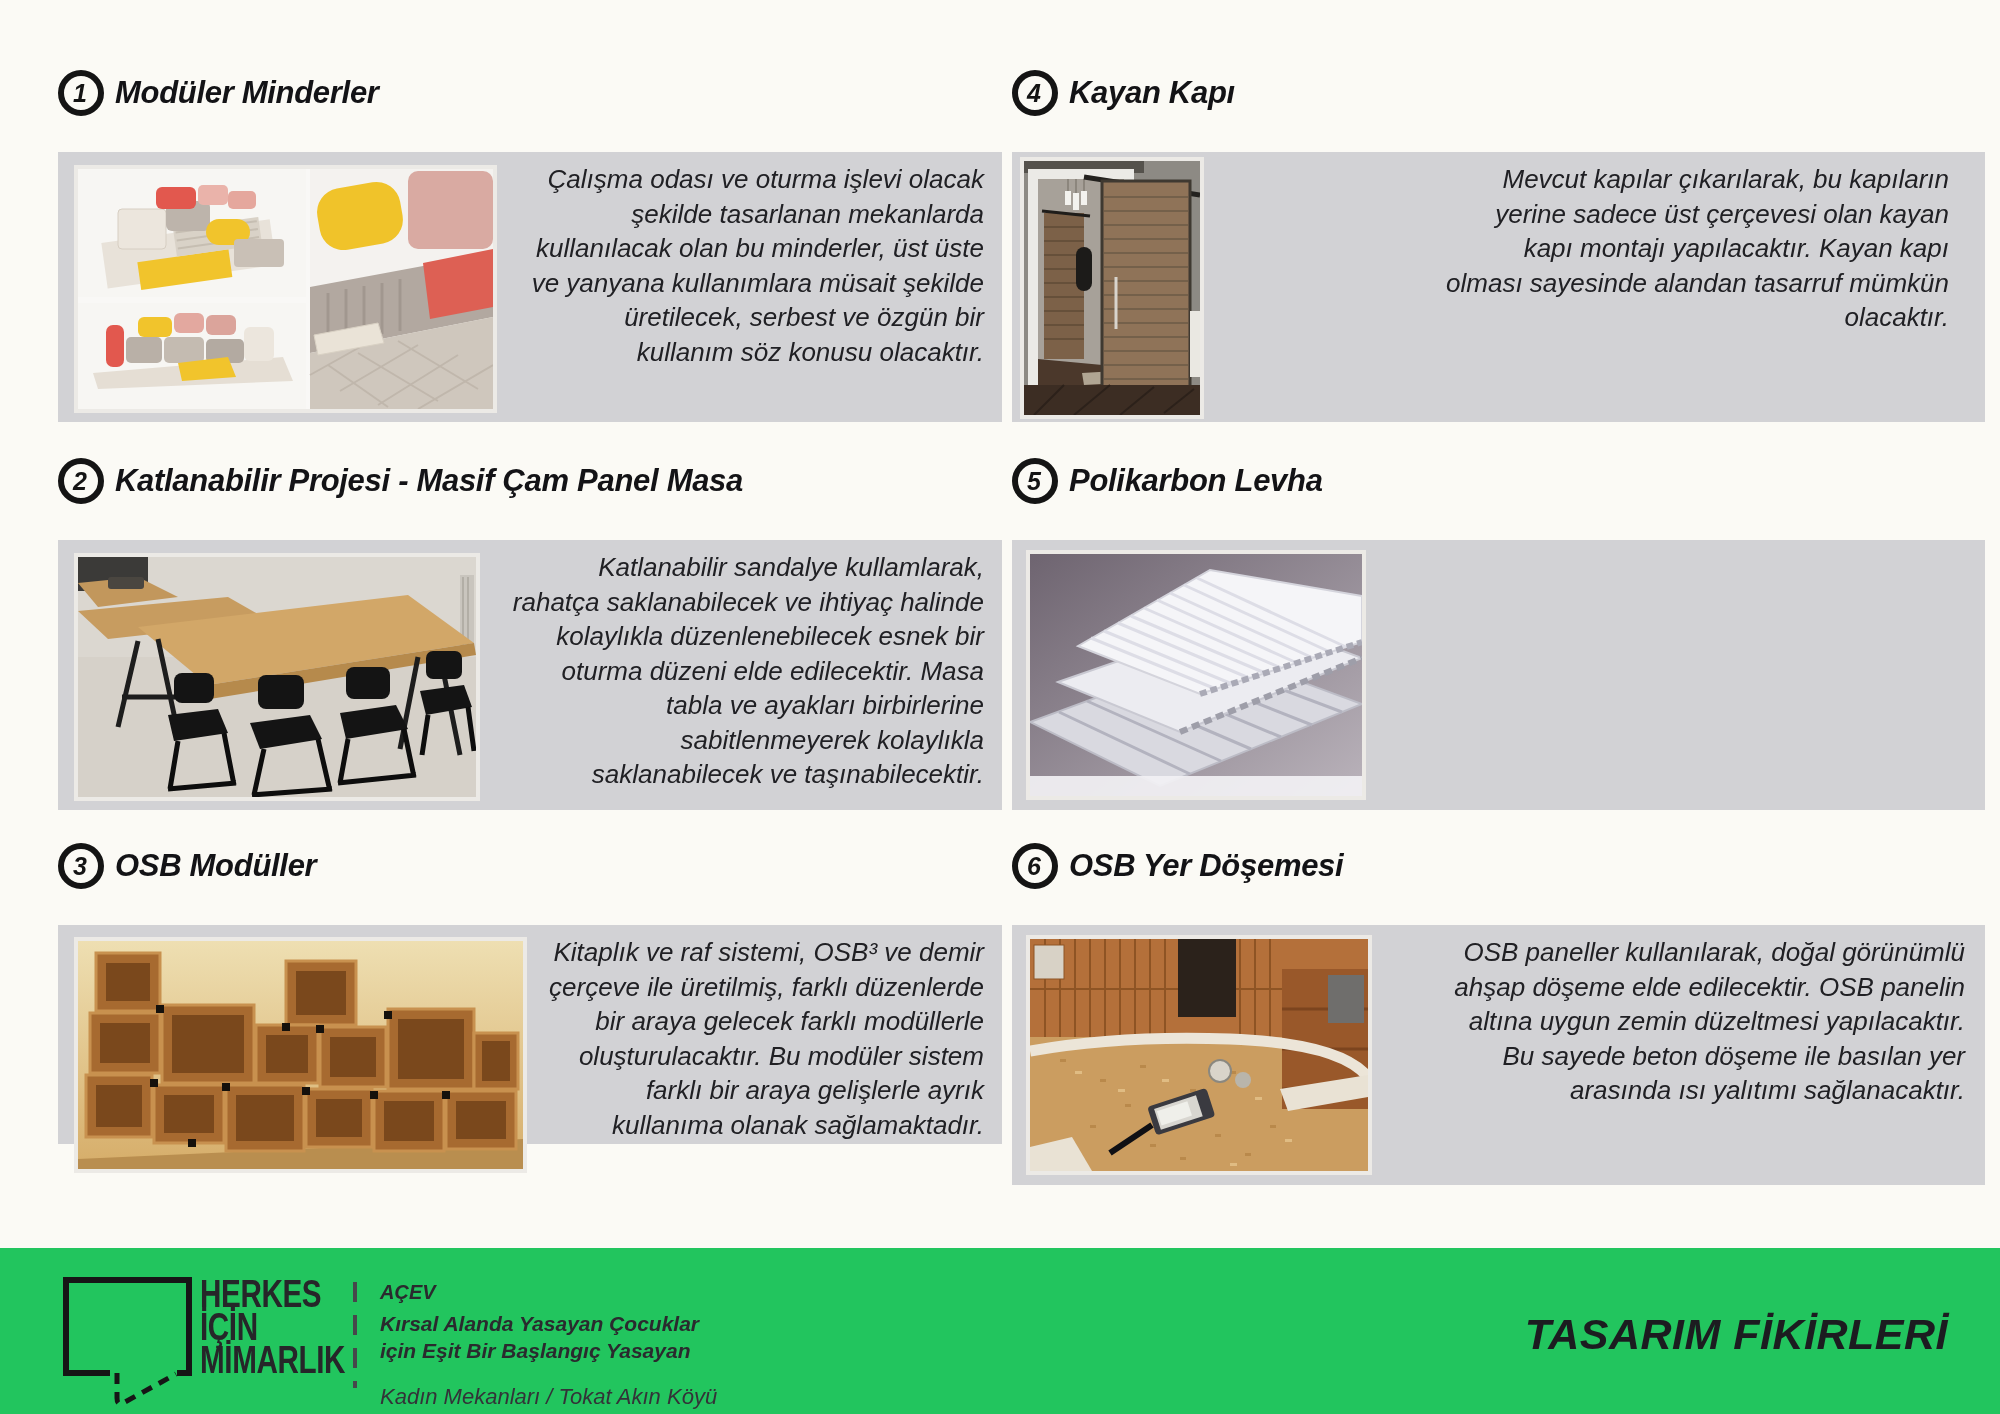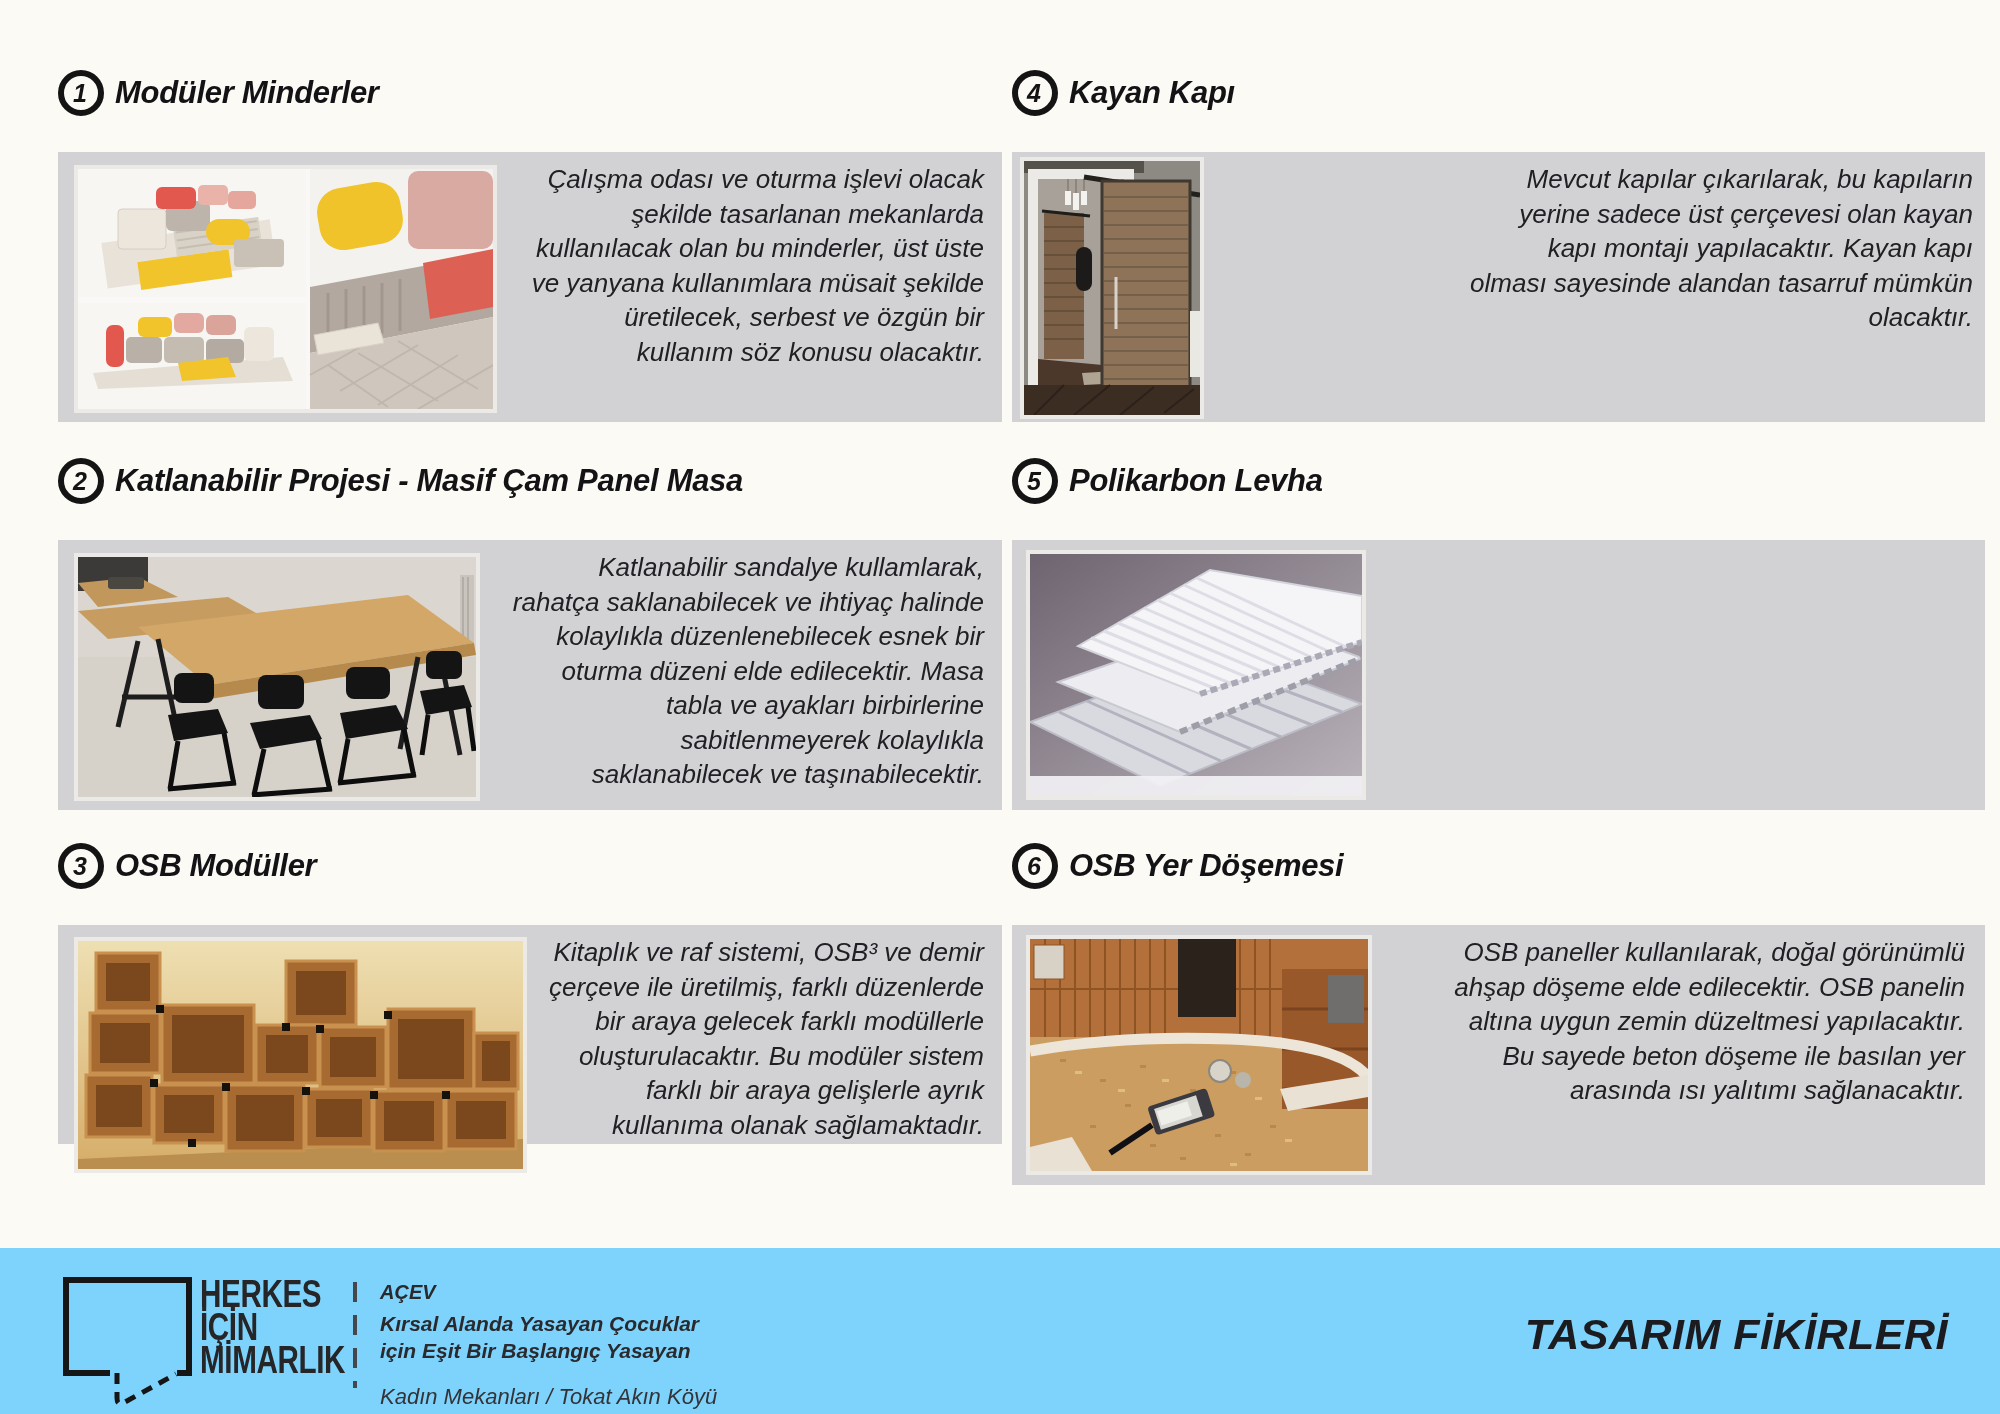--- a/index.html
+++ b/index.html
@@ -11,21 +11,21 @@
   .num{box-sizing:border-box;width:46px;height:46px;border:6px solid #141414;border-radius:50%;
        display:flex;align-items:center;justify-content:center;
        font-style:italic;font-weight:700;font-size:25px;color:#141414;padding-right:2px;}
   .sec-title{margin:0;font-style:italic;font-weight:700;font-size:31px;color:#131316;letter-spacing:-0.3px;}
   .panel{margin-top:36px;background:#d2d2d5;display:flex;align-items:flex-start;}
   .photo{margin:0;border:4px solid #eceae6;background:#fff;flex:none;}
   .photo svg{display:block;}
   .desc-wrap{flex:1;display:flex;justify-content:flex-end;align-items:center;padding:10px 18px 8px 10px;}
   .desc{margin:0;font-style:italic;font-size:26px;line-height:34.5px;color:#202024;text-align:right;font-weight:500;}
   
-  .footer{position:absolute;left:0;top:1248px;width:2000px;height:166px;background:#7dd3fc;}
+  .footer{position:absolute;left:0;top:1248px;width:2000px;height:166px;background:#22c55e;}
   .logo-icon{position:absolute;left:60px;top:26px;}
   .wordmark{position:absolute;left:200px;top:30px;font-weight:700;font-size:38px;line-height:33px;
             color:#262629;letter-spacing:-0.5px;transform:scaleX(0.78);transform-origin:0 0;}
   .fdiv{position:absolute;left:352px;top:34px;}
   .project{position:absolute;left:380px;top:33px;color:#2a2a2e;}
   .project .org{font-style:italic;font-weight:700;font-size:20px;margin:0 0 6px 0;}
   .project .pl{font-style:italic;font-weight:700;font-size:21px;line-height:27px;margin:0;}
   .project .loc{font-style:italic;font-weight:400;font-size:22px;margin:20px 0 0 0;color:#333338;}
   .page-title{position:absolute;right:52px;top:62px;font-style:italic;font-weight:700;font-size:43px;
               color:#1c1c20;letter-spacing:0.5px;}
@@ -118,21 +118,21 @@
             <circle cx="100" cy="24" r="4" fill="#1a1917"></circle>
             <circle cx="150" cy="31" r="4" fill="#1a1917"></circle>
             <rect x="78" y="20" width="88" height="218" fill="#8f7358" stroke="#3f3931" stroke-width="3"></rect>
             <path d="M80,36 H164 M80,50 H164 M80,64 H164 M80,78 H164 M80,92 H164 M80,106 H164 M80,120 H164 M80,134 H164 M80,148 H164 M80,162 H164 M80,176 H164 M80,190 H164 M80,204 H164 M80,218 H164" stroke="#74604a" stroke-width="2"></path>
             <path d="M92,116 L92,168" stroke="#d8d4cd" stroke-width="3"></path>
             <rect x="166" y="150" width="10" height="66" fill="#eae8e2"></rect>
             <rect x="0" y="224" width="176" height="30" fill="#3c2d23"></rect>
             <path d="M10,254 L40,224 M50,254 L86,224 M96,254 L130,226 M140,252 L170,228" stroke="#2c211a" stroke-width="2"></path>
           </svg>
         </figure>
-        <div class="desc-wrap" style="padding-right:12px">
+        <div class="desc-wrap" style="padding-right:36px">
           <p class="desc" style="max-width:505px">Mevcut kapılar çıkarılarak, bu kapıların yerine sadece üst çerçevesi olan kayan kapı montajı yapılacaktır. Kayan kapı olması sayesinde alandan tasarruf mümkün olacaktır.</p>
         </div>
       </div>
     </section>
   </div>
 
   <div class="row" style="top:458px">
 
     <section class="cell" style="width:944px">
       <header class="sec-head">

